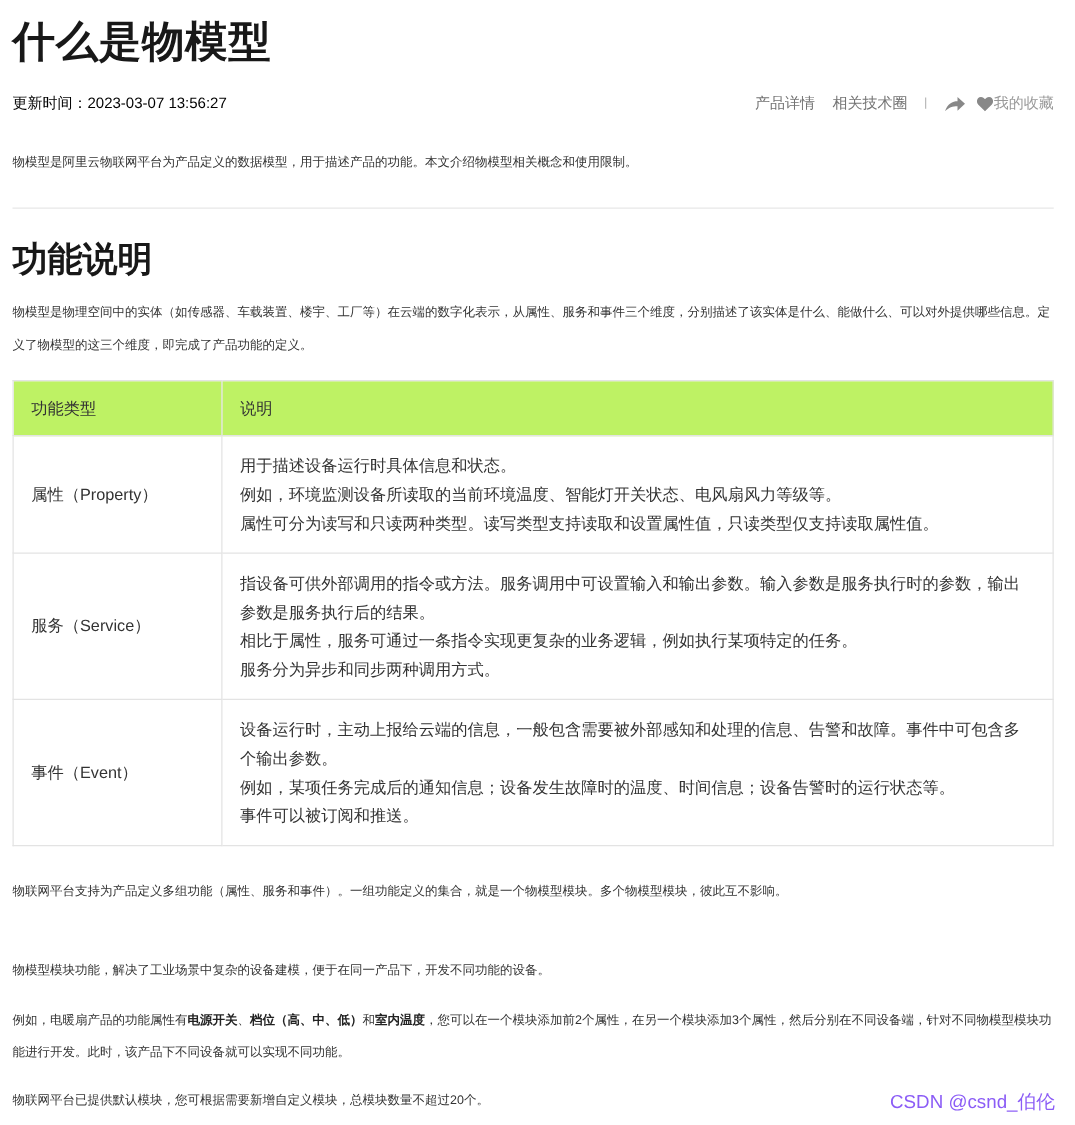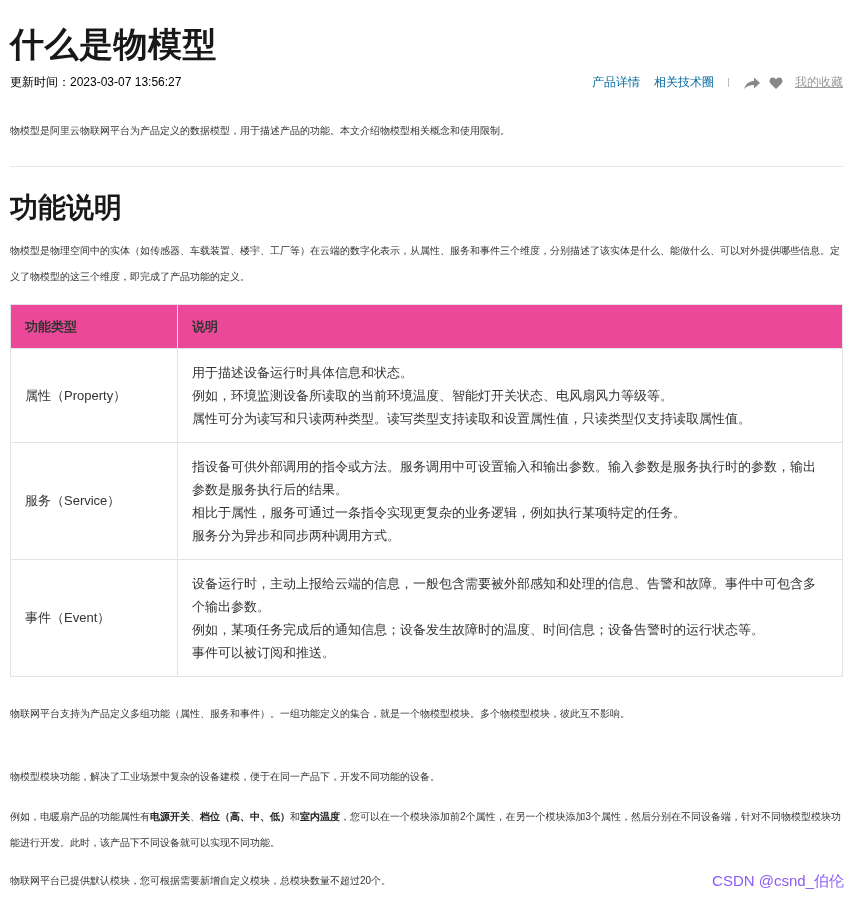--- a/index.html
+++ b/index.html
@@ -3,45 +3,45 @@
 <meta charset="utf-8">
 <style>
   html, body { margin: 0; padding: 0; background: #ffffff; }
   body {
     width: 860px; height: 900px; overflow: hidden;
     font-family: "Liberation Sans", "DejaVu Sans", sans-serif;
     color: #333333; position: relative;
   }
   .page { position: absolute; left: 10px; top: 0; width: 833px; }
   .title {
-    position: absolute; left: 0; top: 22px; margin: 0;
+    position: absolute; left: 0; top: 12px; margin: 0;
     font-size: 34px; font-weight: bold; color: #181818; line-height: 44px;
     letter-spacing: 0.5px;
   }
   .meta-row { position: absolute; left: 0; top: 72px; width: 833px; height: 20px; font-size: 12px; color: #999999; }
   .update-time { position: absolute; left: 0; top: 2px; }
   .update-time .label, .update-time .value { color: #000000; }
   .actions { position: absolute; right: 0; top: 2px; display: flex; align-items: center; }
-  .actions .link { color: #0369a1; margin-left: 14px; cursor: pointer; }
+  .actions .link { color: #737373; margin-left: 14px; cursor: pointer; }
   .actions .sep { width: 1px; height: 9px; background: #bbbbbb; margin: 0 10px 0 14px; }
   .icon { display: inline-block; cursor: pointer; }
   .share-icon { width: 18px; height: 14px; margin-left: 4px; }
   .heart-icon { width: 14px; height: 14px; margin-left: 8px; }
-  .fav-label { margin-left: 12px; color: #999999; cursor: pointer; text-decoration: underline; }
+  .fav-label { color: #999999; cursor: pointer; }
   p { margin: 0; font-size: 10px; line-height: 26px; color: #333333; }
   .intro { position: absolute; left: 0; top: 118px; }
   .divider { position: absolute; left: 0; top: 166px; width: 833px; height: 1px; background: #e8e8e8; }
   .h2 { position: absolute; left: 0; top: 188px; margin: 0; font-size: 28px; font-weight: bold; color: #181818; line-height: 40px; }
   .desc { position: absolute; left: 0; top: 238px; width: 833px; }
   table.func {
     position: absolute; left: 0; top: 304px; width: 833px;
     border-collapse: collapse; font-size: 13px; color: #333333;
   }
   table.func th, table.func td { border: 1px solid #e3e3e3; text-align: left; vertical-align: middle; }
-  table.func th { background: #ec4899; font-weight: bold; height: 43px; padding: 0 14px; color: #333; }
+  table.func th { background: #bef264; font-weight: normal; height: 43px; padding: 0 14px; color: #333; }
   table.func td { padding: 0 14px; }
   table.func td.type { width: 138px; }
   table.func td.descr { line-height: 23px; }
   table.func td.descr div { margin: 0; }
   .row-prop td { height: 93px; }
   .row-serv td { height: 116px; }
   .row-event td { height: 116px; }
   .para1 { position: absolute; left: 0; top: 701px; width: 833px; }
   .para2 { position: absolute; left: 0; top: 764px; width: 833px; }
   .para3 { position: absolute; left: 0; top: 804px; width: 833px; }

